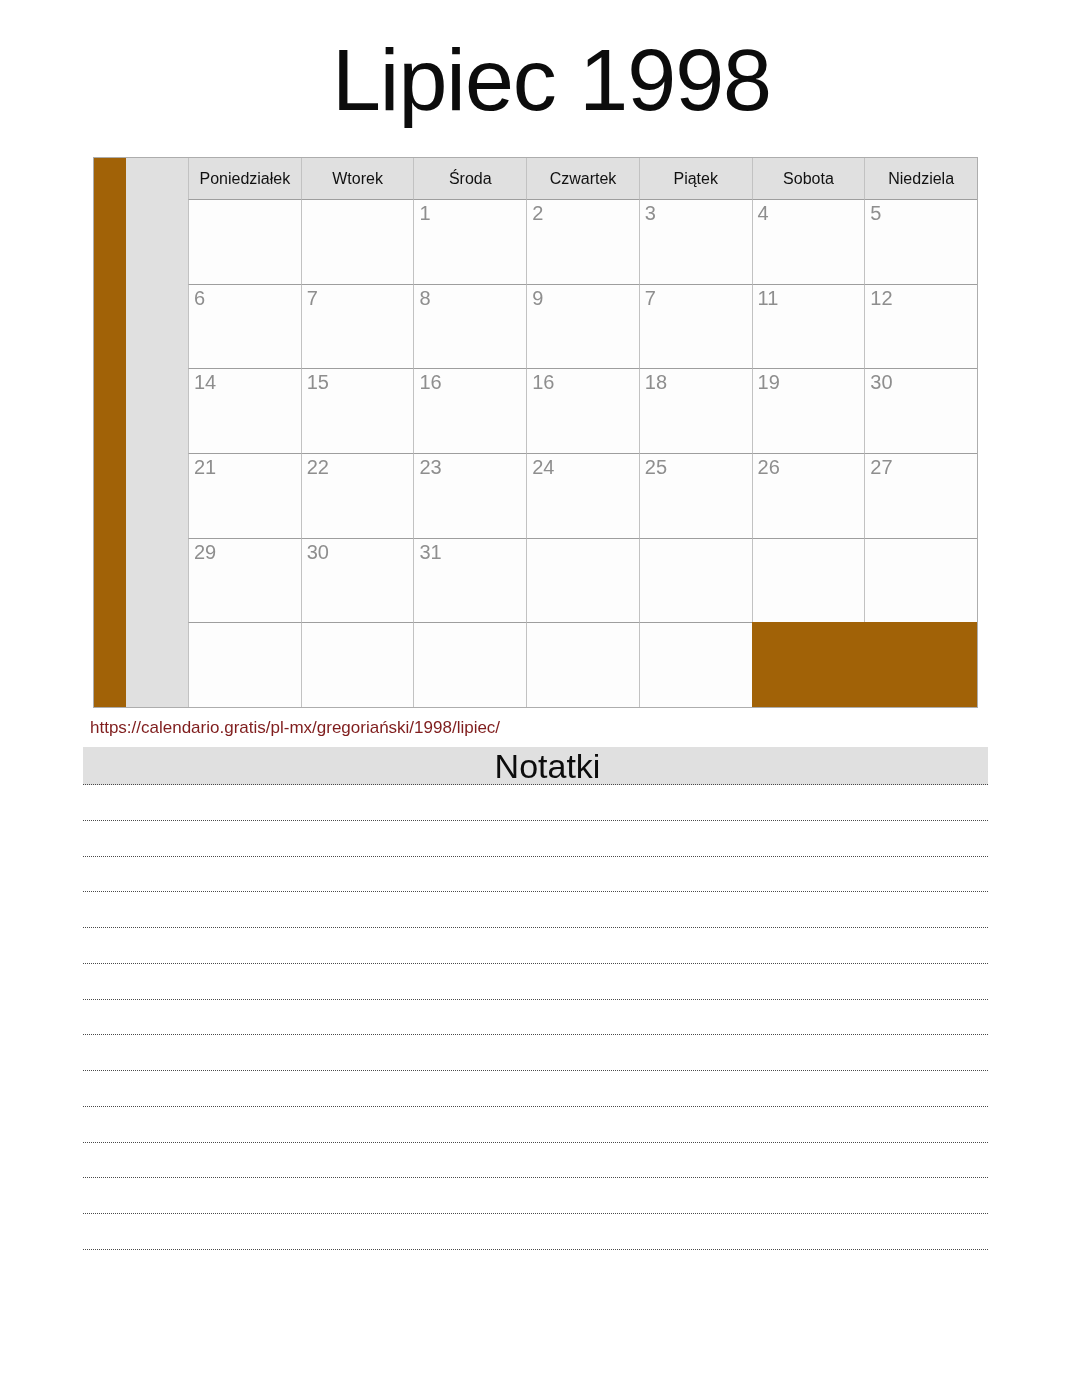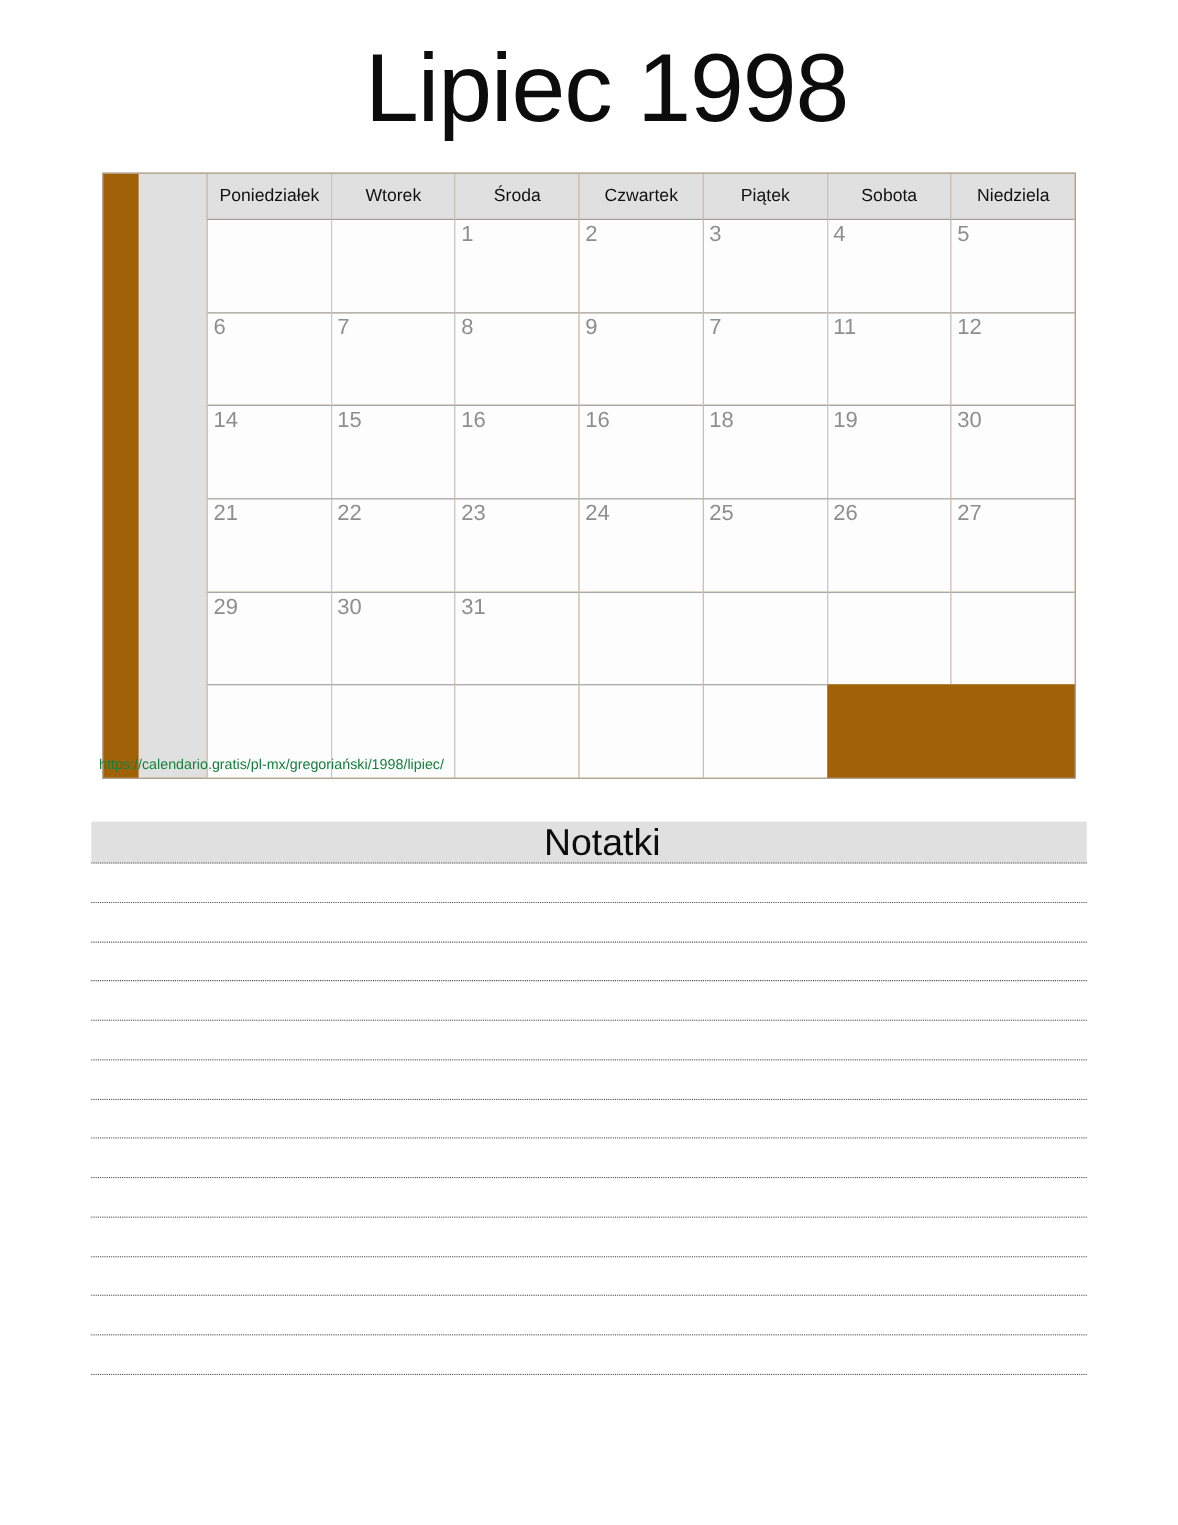--- a/index.html
+++ b/index.html
@@ -59,23 +59,23 @@
   }
   .cal .dnum {
     font-size: 20px;
     color: #8e8e8e;
     line-height: 1.1;
   }
 
   
   .src-url {
     position: absolute;
-    left: 90px; top: 687px;
-    font-size: 13px;
-    color: #15803d;
+    left: 90px; top: 718px;
+    font-size: 17px;
+    color: #7f1d1d;
   }
 
   
   .notes-header {
     position: absolute;
     left: 83px; top: 747px;
     width: 905px; height: 38px;
     background: #e0e0e0;
     border-bottom: 1px dotted #4a4a4a;
     text-align: center;

